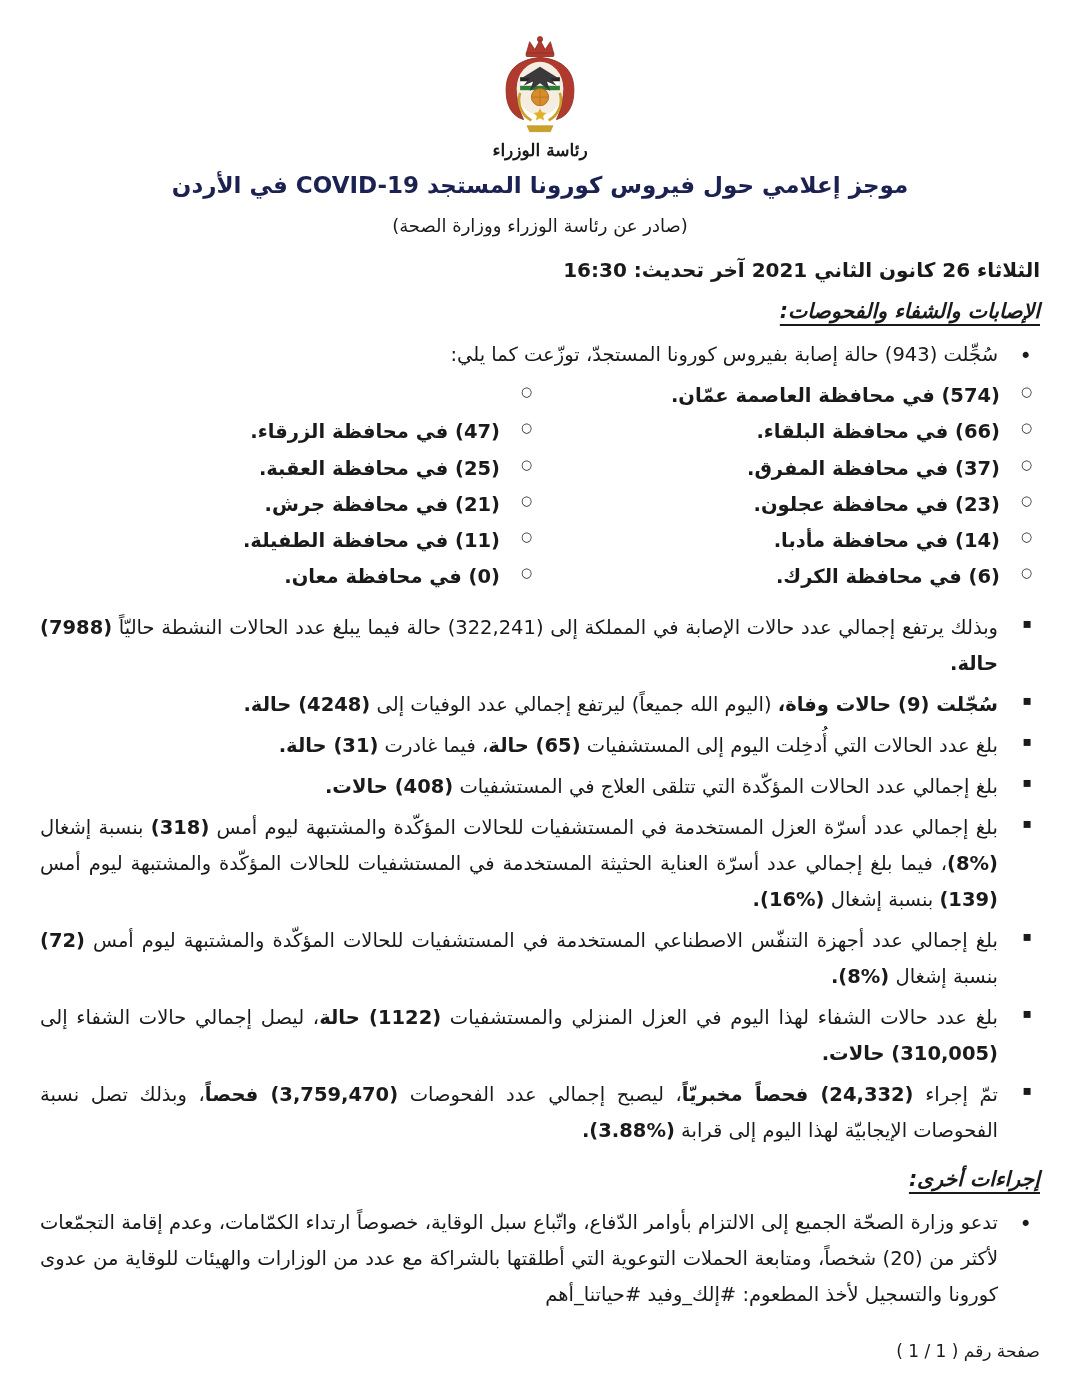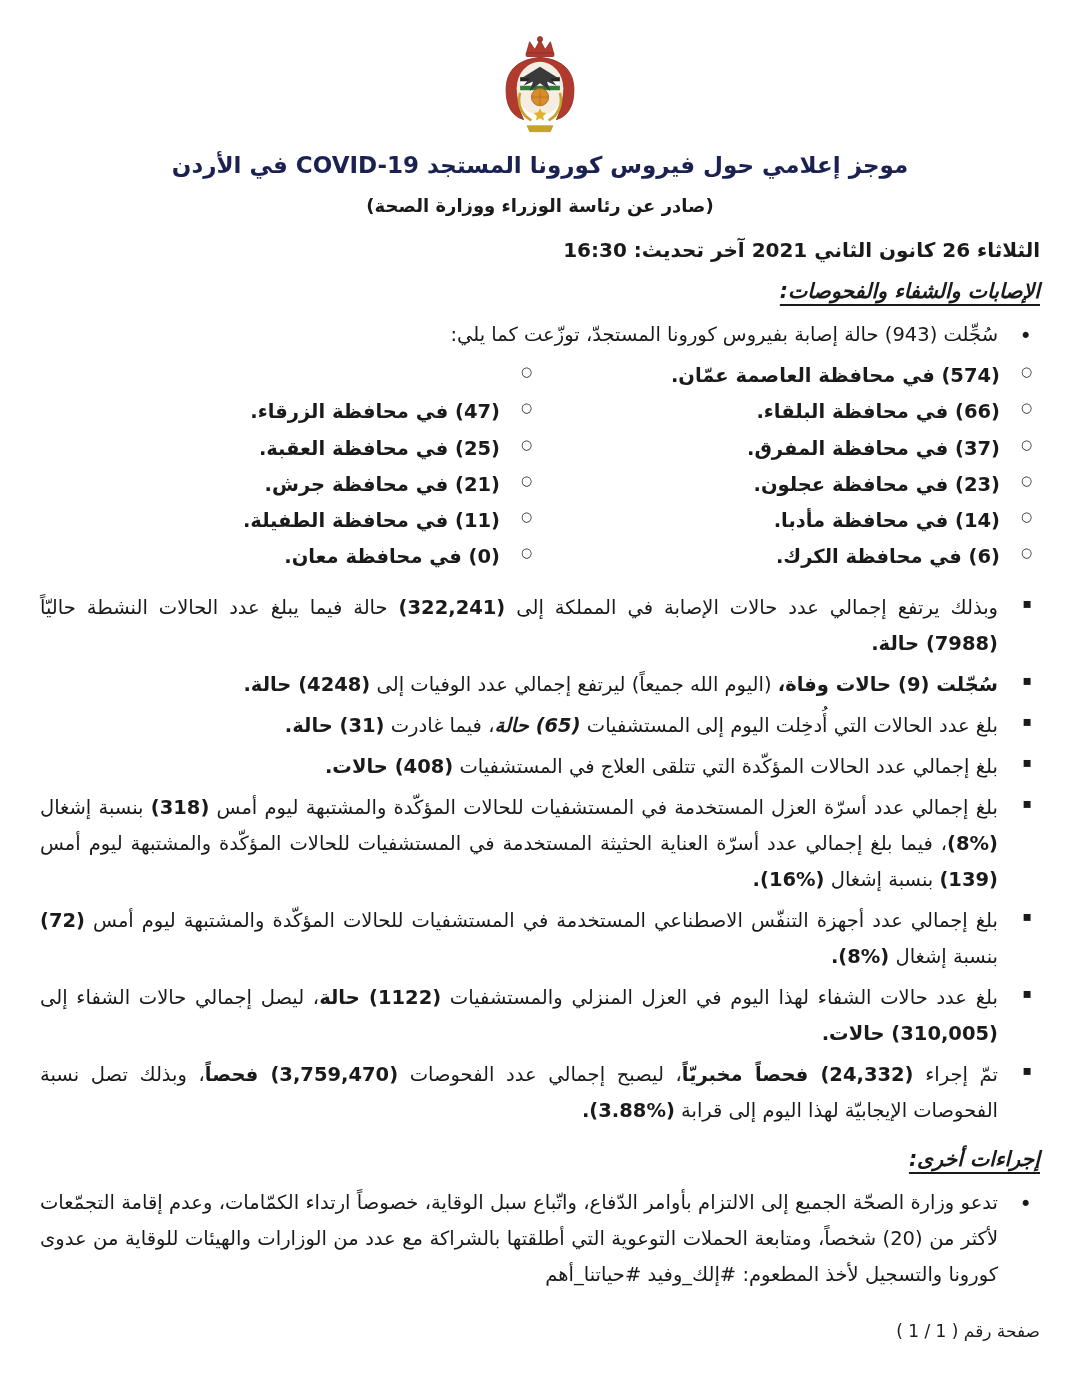--- a/index.html
+++ b/index.html
@@ -5,21 +5,21 @@
   :root{ --title-color:#1b2150; --text-color:#1a1a1a; }
   *{box-sizing:border-box;}
   html,body{margin:0;padding:0;}
   body{width:1080px;height:1397px;background:#ffffff;color:var(--text-color);
        font-family:"DejaVu Sans",sans-serif;overflow:hidden;}
   .page{width:100%;height:100%;padding:34px 40px 0;}
   header{text-align:center;}
   .crest{display:inline-block;}
   .crest-caption{font-family:"DejaVu Serif",serif;font-weight:bold;font-size:17px;margin-top:0;}
   h1{margin:12px 0 17px;font-size:23px;font-weight:bold;color:var(--title-color);direction:rtl;}
-  .subtitle{margin-top:16px;font-size:18px;font-weight:bold;direction:rtl;}
+  .subtitle{margin-top:16px;font-size:18px;font-weight:normal;direction:rtl;}
   main{direction:rtl;}
   .date-line{margin-top:22px;font-size:20px;font-weight:bold;text-align:right;}
   h2{font-size:20.5px;font-weight:bold;margin:17px 0 14px;
      text-decoration:underline;text-underline-offset:6px;text-decoration-thickness:2px;font-style:italic;}
   .bullet{position:relative;padding-right:42px;font-size:19.5px;line-height:1.85;margin:0 0 5px;}
   .bullet .btext{margin:0;text-align:justify;}
   .marker{position:absolute;right:8px;top:0;line-height:inherit;}
   .m-dot{font-size:21px;}
   .m-square{font-size:14px;top:1px;}
   .m-circle{font-size:13px;top:2px;}
@@ -49,20 +49,21 @@
         </g>
         <path d="M70 38 L49 51 L58 51 L51 60 L62 55 L58 66 L70 57 L82 66 L78 55 L89 60 L82 51 L91 51 Z" fill="#3a3a3a"></path>
         <circle cx="70" cy="73" r="10" fill="#d88c2b" stroke="#a96a1d" stroke-width="1"></circle>
         <path d="M60 73 h20 M70 63 v20" stroke="#b5731f" stroke-width="1" fill="none"></path>
         <path d="M47 68 C43 81 49 94 60 100" stroke="#c9a227" stroke-width="3" fill="none"></path>
         <path d="M93 68 C97 81 91 94 80 100" stroke="#c9a227" stroke-width="3" fill="none"></path>
         <path d="M70 86 l2.3 4.6 5.1 .7 -3.7 3.6 .9 5.1 -4.6 -2.4 -4.6 2.4 .9 -5.1 -3.7 -3.6 5.1 -.7 Z" fill="#e1b12c"></path>
         <path d="M55 106 h30 l-3 7 h-24 Z" fill="#c9a227" stroke="#a9881e" stroke-width="0.6"></path>
       </svg>
     </div>
+    <div class="crest-caption">رئاسة الوزراء</div>
     <h1>موجز إعلامي حول فيروس كورونا المستجد COVID-19 في الأردن</h1>
     <div class="subtitle">(صادر عن رئاسة الوزراء ووزارة الصحة)</div>
   </header>
 
   <main>
     <div class="date-line">الثلاثاء 26 كانون الثاني 2021 آخر تحديث: 16:30</div>
 
     <h2>الإصابات والشفاء والفحوصات:</h2>
 
     <div class="bullet">
@@ -81,29 +82,29 @@
         <div class="gov-item"><span class="marker m-circle">○</span><span>(21) في محافظة جرش.</span></div>
         <div class="gov-item"><span class="marker m-circle">○</span><span>(14) في محافظة مأدبا.</span></div>
         <div class="gov-item"><span class="marker m-circle">○</span><span>(11) في محافظة الطفيلة.</span></div>
         <div class="gov-item"><span class="marker m-circle">○</span><span>(6) في محافظة الكرك.</span></div>
         <div class="gov-item"><span class="marker m-circle">○</span><span>(0) في محافظة معان.</span></div>
       </div>
 
     <div id="stats-list">
         <div class="bullet">
           <span class="marker m-square">▪</span>
-          <p class="btext"><span>وبذلك يرتفع إجمالي عدد حالات الإصابة في المملكة إلى </span><span style="font-weight: bold;">(322,241)</span><span> حالة فيما يبلغ عدد الحالات النشطة حاليّاً </span><span style="font-weight: bold;">(7988) حالة.</span></p>
+          <p class="btext"><span>وبذلك يرتفع إجمالي عدد حالات الإصابة في المملكة إلى </span><span style="font-weight: normal;">(322,241)</span><span> حالة فيما يبلغ عدد الحالات النشطة حاليّاً </span><span style="font-weight: bold;">(7988) حالة.</span></p>
         </div>
         <div class="bullet">
           <span class="marker m-square">▪</span>
           <p class="btext"><span style="font-weight: bold;">سُجّلت (9) حالات وفاة،</span><span> (اليوم الله جميعاً) ليرتفع إجمالي عدد الوفيات إلى </span><span style="font-weight: bold;">(4248) حالة.</span></p>
         </div>
         <div class="bullet">
           <span class="marker m-square">▪</span>
-          <p class="btext"><span>بلغ عدد الحالات التي أُدخِلت اليوم إلى المستشفيات </span><span style="font-weight: bold; font-style: italic;">(65) حالة</span><span>، فيما غادرت </span><span style="font-weight: bold;">(31) حالة.</span></p>
+          <p class="btext"><span>بلغ عدد الحالات التي أُدخِلت اليوم إلى المستشفيات </span><span style="font-weight: bold;">(65) حالة</span><span>، فيما غادرت </span><span style="font-weight: bold;">(31) حالة.</span></p>
         </div>
         <div class="bullet">
           <span class="marker m-square">▪</span>
           <p class="btext"><span>بلغ إجمالي عدد الحالات المؤكّدة التي تتلقى العلاج في المستشفيات </span><span style="font-weight: bold;">(408) حالات.</span></p>
         </div>
         <div class="bullet">
           <span class="marker m-square">▪</span>
           <p class="btext"><span>بلغ إجمالي عدد أسرّة العزل المستخدمة في المستشفيات للحالات المؤكّدة والمشتبهة ليوم أمس </span><span style="font-weight: bold;">(318)</span><span> بنسبة إشغال </span><span style="font-weight: bold;">(%8)</span><span>، فيما بلغ إجمالي عدد أسرّة العناية الحثيثة المستخدمة في المستشفيات للحالات المؤكّدة والمشتبهة ليوم أمس </span><span style="font-weight: bold;">(139)</span><span> بنسبة إشغال </span><span style="font-weight: bold;">(%16).</span></p>
         </div>
         <div class="bullet">

